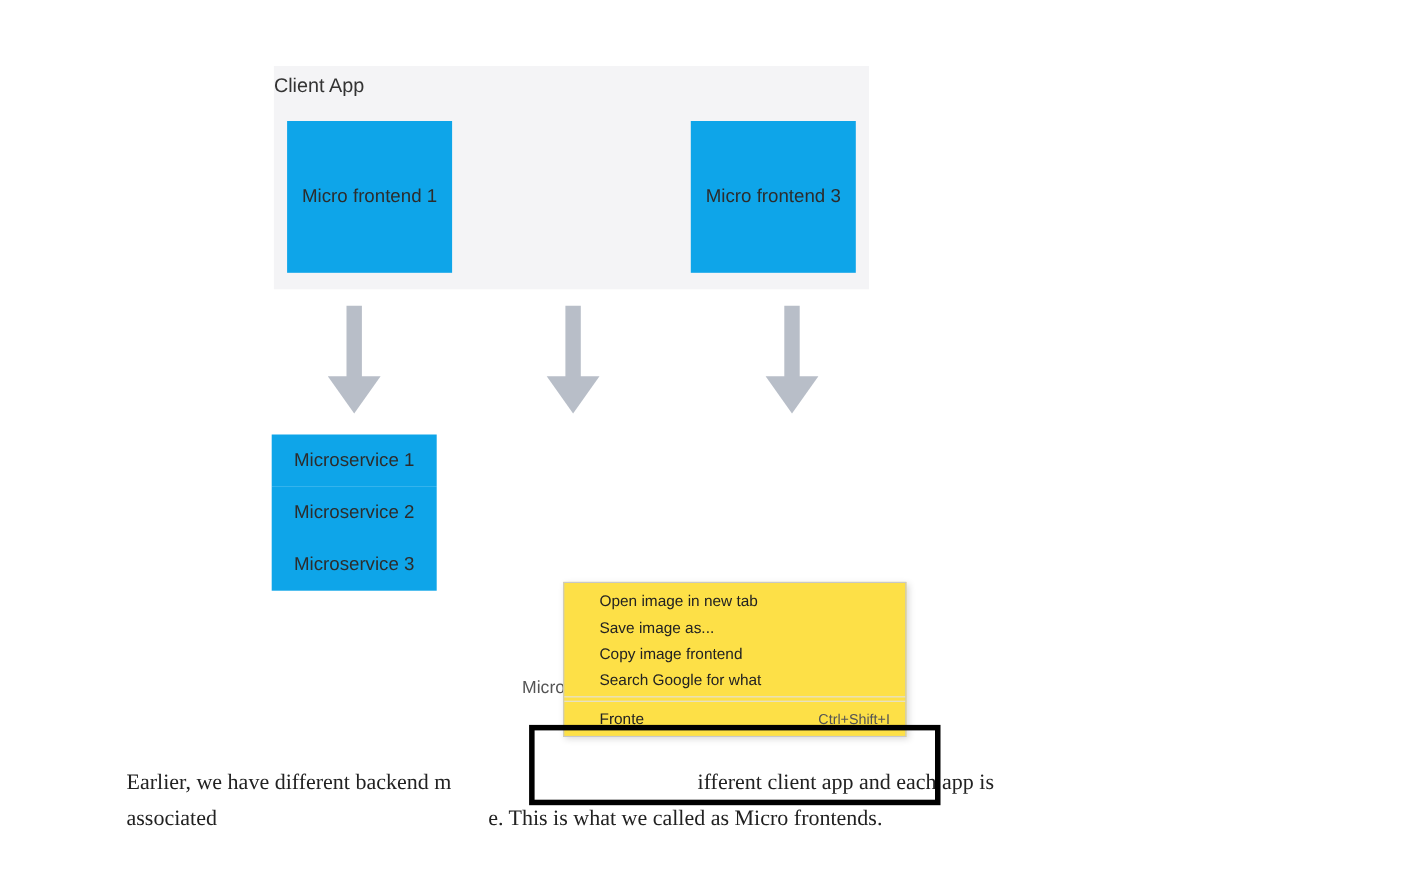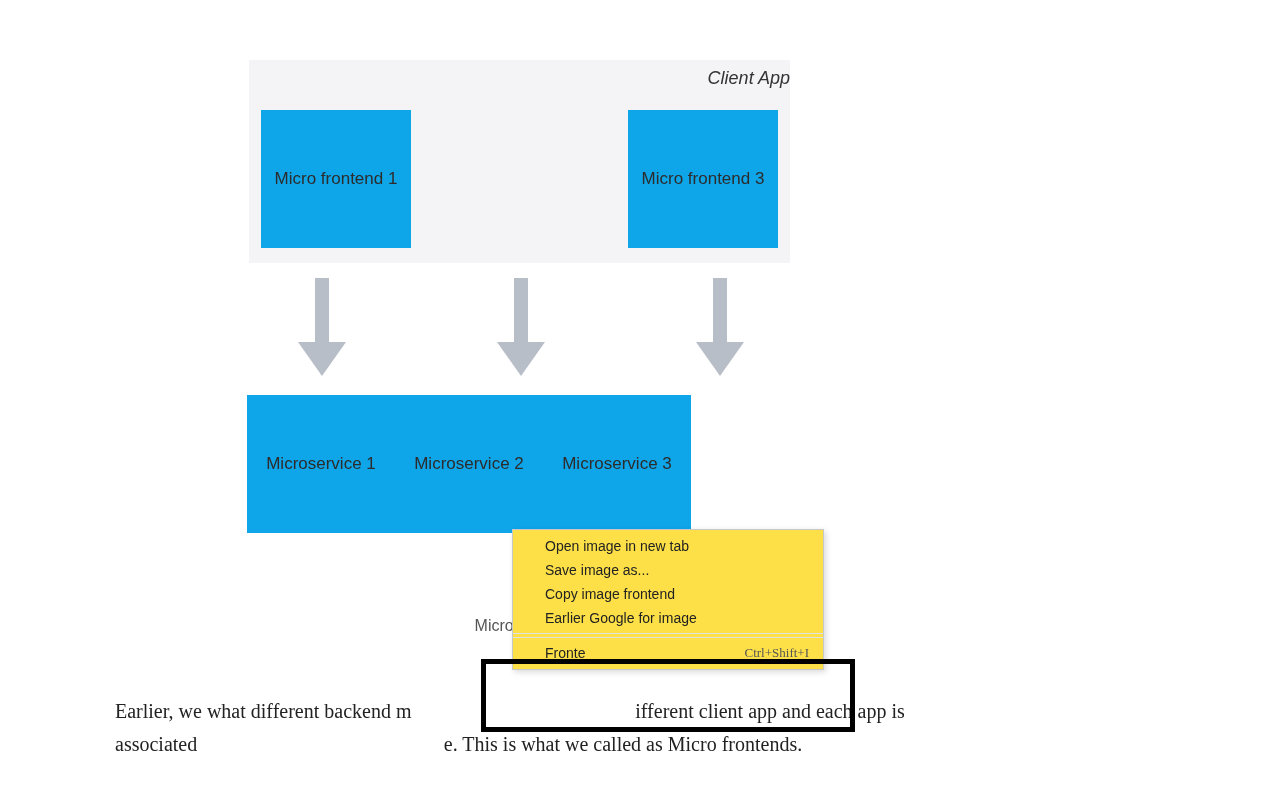--- a/index.html
+++ b/index.html
@@ -20,25 +20,24 @@
   .client-app {
     position: absolute;
     left: 249px;
     top: 60px;
     width: 541px;
     height: 203px;
     background: #f4f4f6;
     box-sizing: border-box;
   }
   .client-app-title {
-    text-align: right;
+    text-align: left;
     font-size: 18px;
     color: #333;
     padding-top: 8px;
-    font-style: italic;
   }
   .fe-row {
     position: absolute;
     left: 12px;
     right: 12px;
     top: 50px;
     height: 138px;
     display: flex;
     justify-content: space-between;
   }
@@ -54,20 +53,21 @@
     text-align: center;
   }
   .svc-row {
     position: absolute;
     left: 247px;
     top: 395px;
     width: 444px;
     height: 142px;
     display: flex;
     justify-content: space-between;
+    flex-direction: column;
   }
   .arrow-row {
     position: absolute;
     left: 247px;
     top: 272px;
     width: 548px;
     height: 110px;
     display: flex;
     justify-content: space-between;
     align-items: center;
@@ -121,21 +121,21 @@
     justify-content: space-between;
     align-items: center;
     white-space: nowrap;
   }
   .ctx-item.hl { background: #ececec; }
   .ctx-sep {
     height: 1px;
     background: #e2e2e2;
     margin: 3px 0;
   }
-  .ctx .shortcut { color: #555; font-size: 13px; font-family: Liberation Serif, serif; }
+  .ctx .shortcut { color: #555; font-size: 13px; }
   .ctx-icon {
     position: absolute;
     left: 10px;
     width: 14px;
     height: 12px;
   }
   .highlight-box {
     position: absolute;
     left: 481px;
     top: 659px;
@@ -182,35 +182,35 @@
 
   <div class="svc-row">
     <div class="box">Microservice 1</div>
     <div class="box">Microservice 2</div>
     <div class="box">Microservice 3</div>
   </div>
 
   <div class="caption">Micro Fronte</div>
 
   <div class="body-text">
-    <span>Earlier, we what different backend m</span><span style="visibility:hidden">icroservice for each of the d</span><span>ifferent client app and each app is associated</span> <span style="visibility:hidden">with particular backend servic</span><span>e. This is what we called as Micro frontends.</span>
+    <span>Earlier, we have different backend m</span><span style="visibility:hidden">icroservice for each of the d</span><span>ifferent client app and each app is associated</span> <span style="visibility:hidden">with particular backend servic</span><span>e. This is what we called as Micro frontends.</span>
   </div>
 
   <div class="ctx">
     <div class="ctx-item">
       <span>Open image in new tab</span>
     </div>
     <div class="ctx-item">
       <span>Save image as...</span>
     </div>
     <div class="ctx-item">
       <span>Copy image frontend</span>
     </div>
     <div class="ctx-item">
-      <span>Earlier Google for image</span>
+      <span>Search Google for what</span>
     </div>
     <div class="ctx-sep"></div>
     <div class="ctx-sep"></div>
     <div class="ctx-item">
       <span>Fronte</span>
       <span class="shortcut">Ctrl+Shift+I</span>
     </div>
   </div>
 
   <div class="highlight-box"></div>

